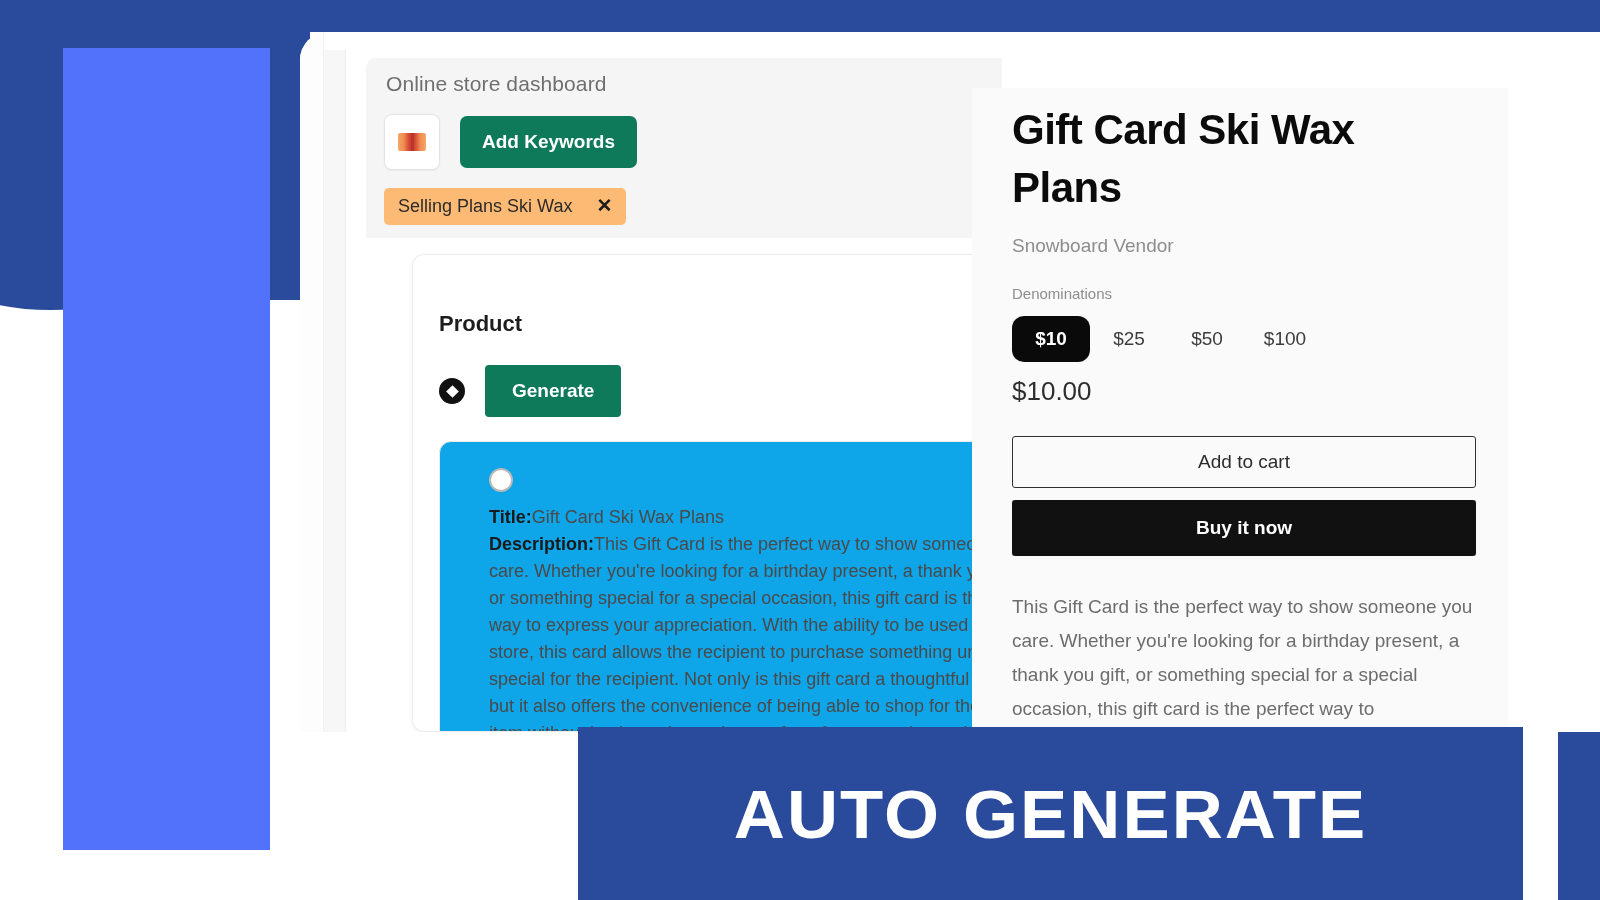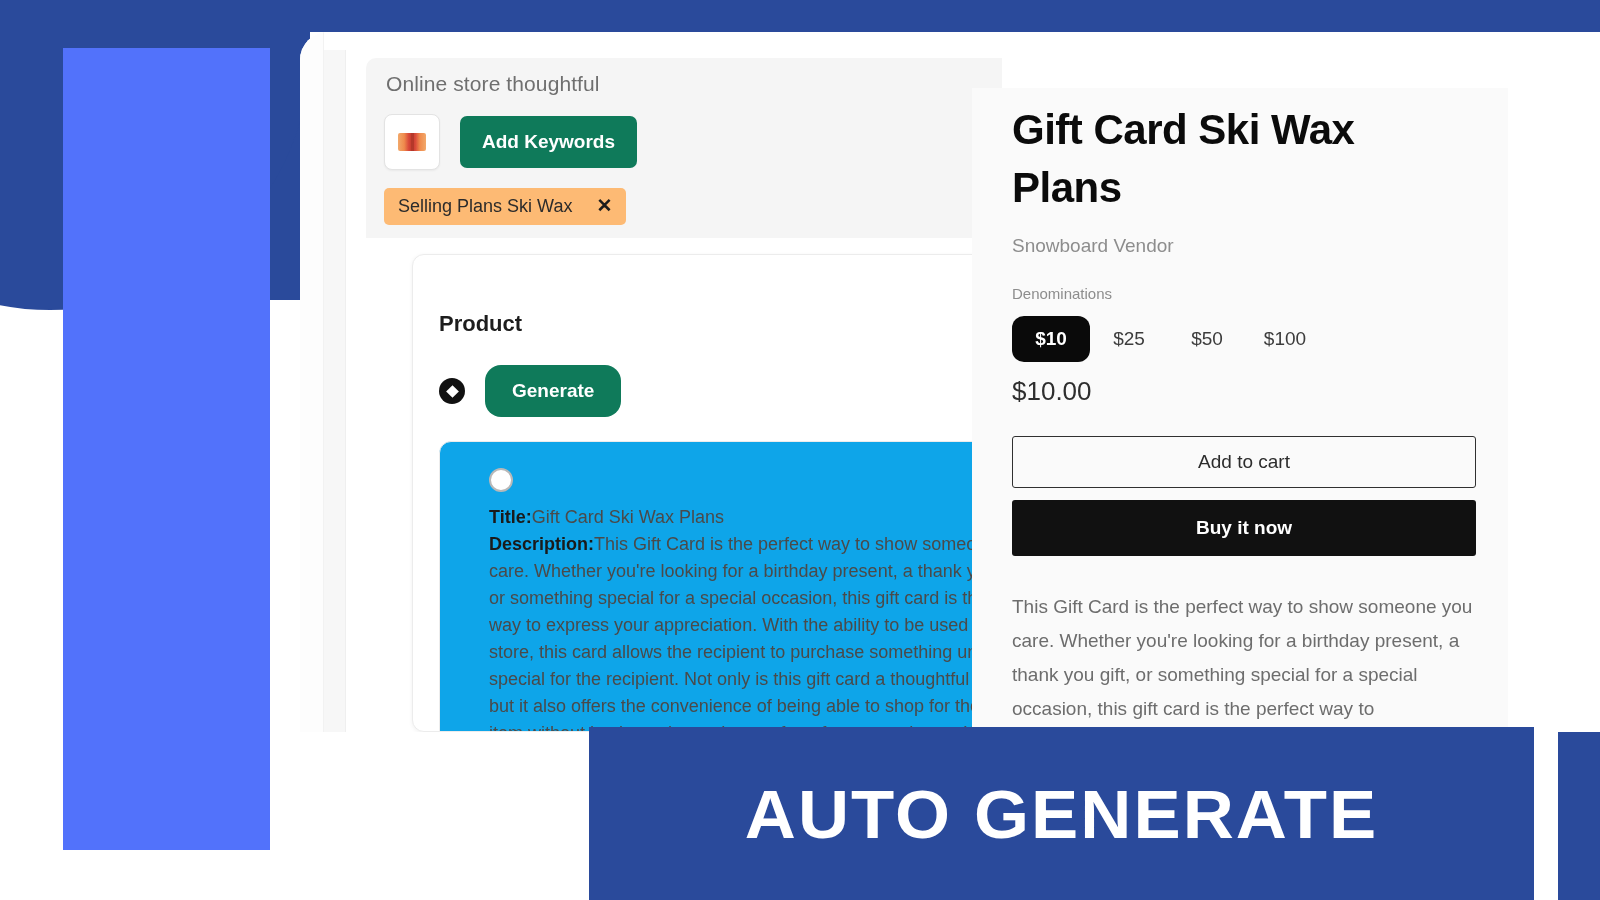--- a/index.html
+++ b/index.html
@@ -209,21 +209,21 @@
   .gen-radio i {
     display: block;
     width: 9px; height: 9px;
     background: #ffffff;
     transform: rotate(45deg);
   }
   .gen-btn {
     background: #0f7a5a;
     color: #ffffff;
     border: none;
-    border-radius: 16px;
+    border-radius: 4px;
     font-size: 19px;
     font-weight: 700;
     padding: 15px 27px;
     font-family: "Liberation Sans", sans-serif;
     cursor: pointer;
   }
   .result-card {
     position: absolute;
     left: 26px; top: 186px;
     width: 564px; height: 300px;
@@ -351,21 +351,20 @@
   
   .banner {
     position: absolute;
     left: 578px; top: 727px;
     width: 945px; height: 173px;
     background: #2a4a9b;
     z-index: 9;
     display: flex;
     align-items: center;
     justify-content: center;
-    margin-left: 11px;
   }
   .banner-text {
     color: #ffffff;
     font-size: 68px;
     font-weight: 700;
     letter-spacing: 2px;
     font-family: "Liberation Sans", sans-serif;
     transform: scaleX(1.04);
     white-space: nowrap;
   }
@@ -388,21 +387,21 @@
       <div class="rail-divider" style="top:104px"></div>
       <div class="rail-divider" style="top:260px"></div>
       <div class="rail-divider" style="top:382px"></div>
       <div class="rail-divider" style="top:490px"></div>
       <div class="rail-divider" style="top:580px"></div>
     </div>
 
     <div class="dash-col">
 
       <div class="dash-header">
-        <div class="dash-title">Online store thoughtful</div>
+        <div class="dash-title">Online store dashboard</div>
 
         <div class="prod-row">
           <div class="prod-thumb">
             <span class="gc-glyph"></span>
           </div>
           <button class="kw-btn">Add Keywords</button>
         </div>
 
         <div class="kw-tag">
           <span>Selling Plans Ski Wax</span>

